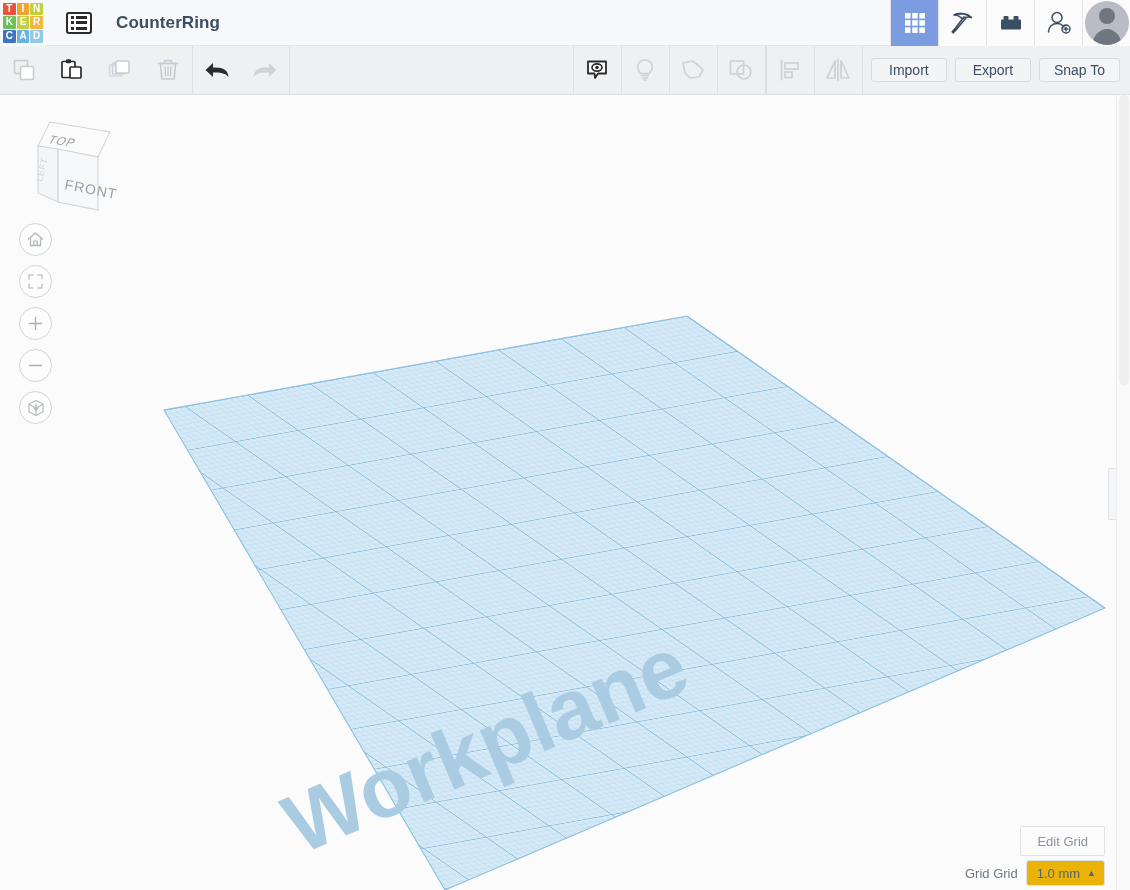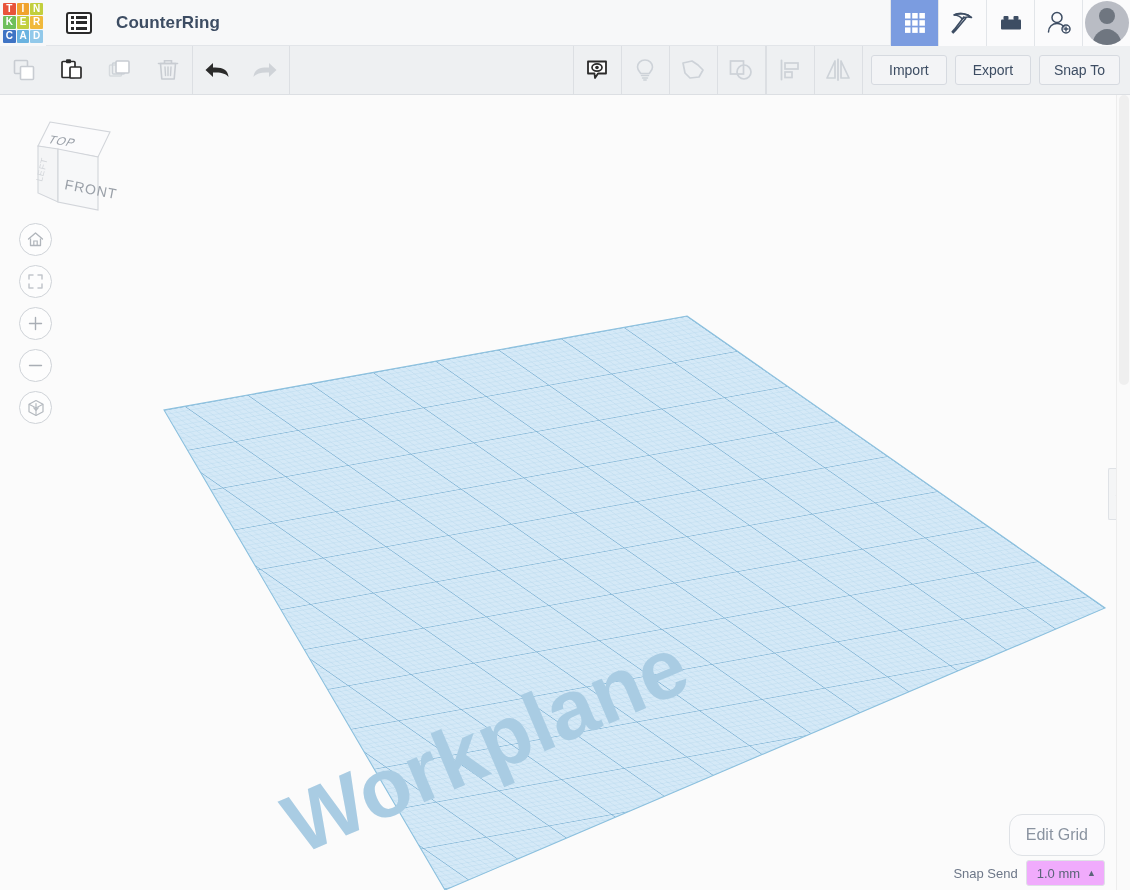--- a/index.html
+++ b/index.html
@@ -82,21 +82,21 @@
     flex: none; background: transparent;
   }
   .tb-sep { width: 1px; height: 49px; background: #dcdfe3; flex: none; }
   .tb-flex { flex: 1; height: 49px; }
   .tb-icon-btn {
     height: 49px; display: flex; align-items: center; justify-content: center;
     flex: none; border-right: 1px solid #dcdfe3;
   }
   .action-btns { display: flex; align-items: center; gap: 8px; padding-right: 10px; }
   .action-btn {
-    height: 30px; min-width: 76px; padding: 0 14px;
+    height: 24px; min-width: 76px; padding: 0 14px;
     background: #f3f4f6; border: 1px solid #d6dae0; border-radius: 3px;
     color: #3d4d63; font-size: 14px; font-family: "Liberation Sans", sans-serif;
     display: flex; align-items: center; justify-content: center; cursor: pointer;
   }
 
   
   .canvas {
     position: absolute; top: 95px; left: 0; width: 1130px; height: 795px;
     background: #fbfbfb; overflow: hidden;
   }
@@ -128,31 +128,31 @@
     border-left: 1px solid #ededed;
   }
   .vscroll .thumb {
     position: absolute; top: 0; left: 2px; width: 10px; height: 290px;
     background: #efefef; border-radius: 5px;
   }
 
   
   .edit-grid-btn {
     position: absolute; right: 25px; bottom: 34px;
-    height: 42px; padding: 0 16px; background: #fbfbfc;
-    border: 1px solid #dfe2e6; border-radius: 13px;
-    color: #8a93a0; font-size: 16px; display: flex; align-items: center; cursor: pointer;
+    height: 30px; padding: 0 16px; background: #fbfbfc;
+    border: 1px solid #dfe2e6; border-radius: 2px;
+    color: #8a93a0; font-size: 13px; display: flex; align-items: center; cursor: pointer;
   }
   .snap-row {
     position: absolute; right: 25px; bottom: 4px;
     display: flex; align-items: center; gap: 8px;
   }
   .snap-label { color: #6d7788; font-size: 13px; }
   .snap-select {
-    height: 26px; padding: 0 8px 0 10px; background: #f0abfc;
+    height: 26px; padding: 0 8px 0 10px; background: #eab308;
     border: 1px solid #dfe2e6; border-radius: 3px;
     color: #5a6478; font-size: 13px;
     display: flex; align-items: center; gap: 7px; cursor: pointer;
   }
   .caret-up { font-size: 9px; color: #5a6478; }
 </style>
 </head>
 <body>
 
 <div id="app">
@@ -428,20 +428,20 @@
 
     <div class="panel-toggle">❬</div>
 
     <div class="vscroll">
       <div class="thumb"></div>
     </div>
 
     <div class="edit-grid-btn">Edit Grid</div>
 
     <div class="snap-row">
-      <span class="snap-label">Snap Send</span>
+      <span class="snap-label">Grid Grid</span>
       <div class="snap-select">
         <span>1.0 mm</span>
         <span class="caret-up">▲</span>
       </div>
     </div>
   </div>
 </div>
 
 </body></html>

